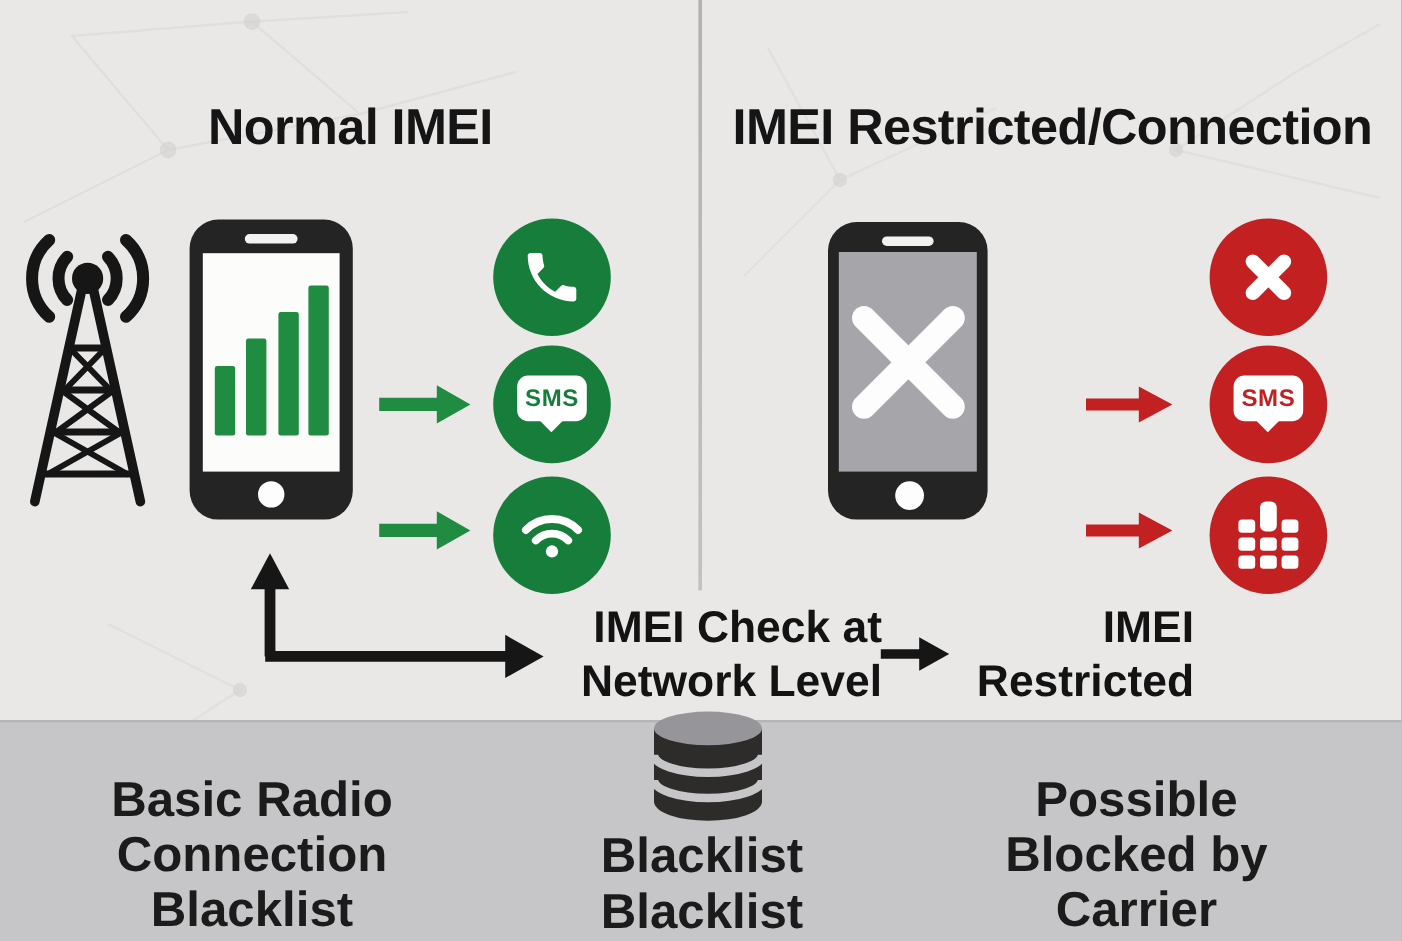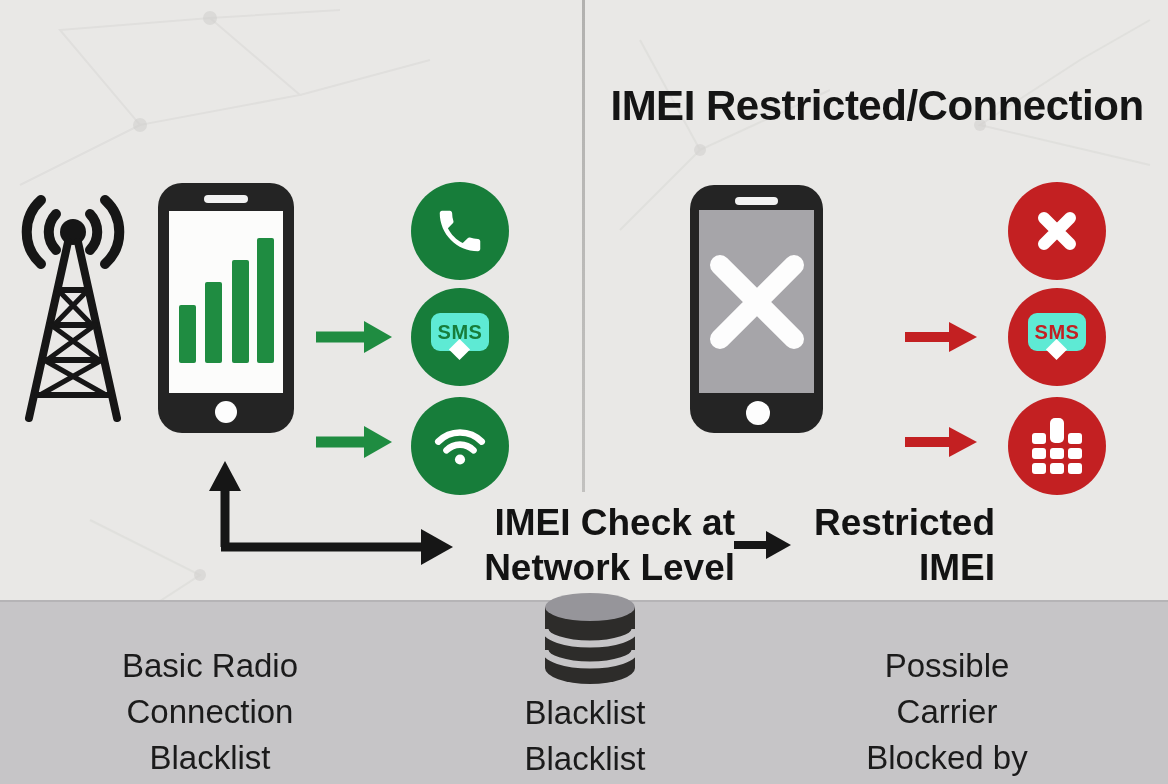--- a/index.html
+++ b/index.html
@@ -14,35 +14,35 @@
   .divider{position:absolute;left:582px;top:0;width:3px;height:492px;
     background:linear-gradient(#b2b1af,#c2c1bf);}
   .bottom-band{position:absolute;left:0;top:600px;width:1168px;height:184px;
     background:#c6c5c7;border-top:2px solid #b5b4b6;box-sizing:border-box;}
   .title{position:absolute;top:82px;text-align:center;font-size:42px;font-weight:700;
     letter-spacing:-0.5px;color:#151515;white-space:nowrap;}
   .title.left{left:0;width:584px;}
   .title.right{left:588px;width:578px;}
   .flowtext{position:absolute;text-align:right;font-size:37px;line-height:45px;
     font-weight:600;color:#131313;}
-  .caption{position:absolute;text-align:center;font-size:33px;line-height:46px;
-    font-weight:400;color:#1b1b1b;}
+  .caption{position:absolute;text-align:center;font-size:41px;line-height:46px;
+    font-weight:700;color:#1b1b1b;}
   
   .phone{position:absolute;background:#242424;border-radius:24px;}
   .phone .speaker{position:absolute;top:12px;height:8px;border-radius:4px;background:#f2f2f2;}
   .phone .screen{position:absolute;}
   .phone .home{position:absolute;border-radius:50%;background:#fdfdfd;}
   .screen-normal{background:#fcfcfb;}
   .screen-blocked{background:#a6a5a9;display:flex;align-items:center;justify-content:center;}
   
   .badge{position:absolute;width:98px;height:98px;border-radius:50%;
     display:flex;align-items:center;justify-content:center;}
   .badge.green{background:#177d3a;}
   .badge.red{background:#c32022;}
-  .sms-bubble{position:relative;width:58px;height:38px;background:#5eead4;border-radius:9px;
+  .sms-bubble{position:relative;width:58px;height:38px;background:#ffffff;border-radius:9px;
     display:flex;align-items:center;justify-content:center;margin-top:-10px;}
   .sms-bubble .tail{position:absolute;width:15px;height:15px;background:#ffffff;
     transform:rotate(45deg);bottom:-6px;left:21px;}
   .sms-text{position:relative;z-index:1;font-size:20px;font-weight:700;letter-spacing:.5px;}
   .sms-text.green{color:#177d3a;}
   .sms-text.red{color:#c32022;}
   .arrow-svg{position:absolute;overflow:visible;}
   svg{display:block;}
 </style>
 </head>
@@ -69,20 +69,21 @@
     </g>
     <g fill="#bbbabc" opacity="0.5">
       <circle cx="1010" cy="710" r="6"></circle>
         <circle cx="430" cy="690" r="5"></circle>
     </g>
   </svg>
 
   <div class="bottom-band"></div>
   <div class="divider"></div>
 
+  <div class="title left">Normal IMEI</div>
   <div class="title right">IMEI Restricted/Connection</div>
 
   <div class="abs" style="left:16px;top:190px;">
     <svg width="115" height="238" viewBox="0 0 115 238">
       <g stroke="#161616" stroke-width="10" fill="none" stroke-linecap="round">
         <path d="M40 24 A26 26 0 0 0 40 60"></path>
         <path d="M25 10 A43 43 0 0 0 25 74"></path>
         <path d="M74 24 A26 26 0 0 1 74 60"></path>
         <path d="M89 10 A43 43 0 0 1 89 74"></path>
       </g>
@@ -203,22 +204,22 @@
     <div>IMEI Check at</div>
     <div>Network Level</div>
   </div>
 
   <svg class="arrow-svg" style="left:734px;top:527px;" width="60" height="36">
     <line x1="0" y1="18" x2="36" y2="18" stroke="#161616" stroke-width="8"></line>
     <polygon points="57,18 32,4 32,32" fill="#161616"></polygon>
   </svg>
 
   <div class="flowtext" style="left:800px;top:500px;width:195px;">
+    <div>IMEI</div>
     <div>Restricted</div>
-    <div>IMEI</div>
   </div>
 
   <div class="abs" style="left:537px;top:589px;">
     <svg width="106" height="100" viewBox="0 0 106 100">
       <path d="M8 18 L8 79 A45 16 0 0 0 98 79 L98 18 Z" fill="#2d2c2a"></path>
       <path d="M8 40 A45 15 0 0 0 98 40" stroke="#c6c5c7" stroke-width="7" fill="none"></path>
       <path d="M8 61 A45 15 0 0 0 98 61" stroke="#c6c5c7" stroke-width="7" fill="none"></path>
       <ellipse cx="53" cy="18" rx="45" ry="14" fill="#96959a"></ellipse>
     </svg>
   </div>
@@ -227,17 +228,17 @@
     <div>Basic Radio</div>
     <div>Connection</div>
     <div>Blacklist</div>
   </div>
   <div class="caption" style="left:440px;top:690px;width:290px;">
     <div>Blacklist</div>
     <div>Blacklist</div>
   </div>
   <div class="caption" style="left:772px;top:643px;width:350px;">
     <div>Possible</div>
+    <div>Blocked by</div>
     <div>Carrier</div>
-    <div>Blocked by</div>
   </div>
 
 </div>
 
 </body></html>

